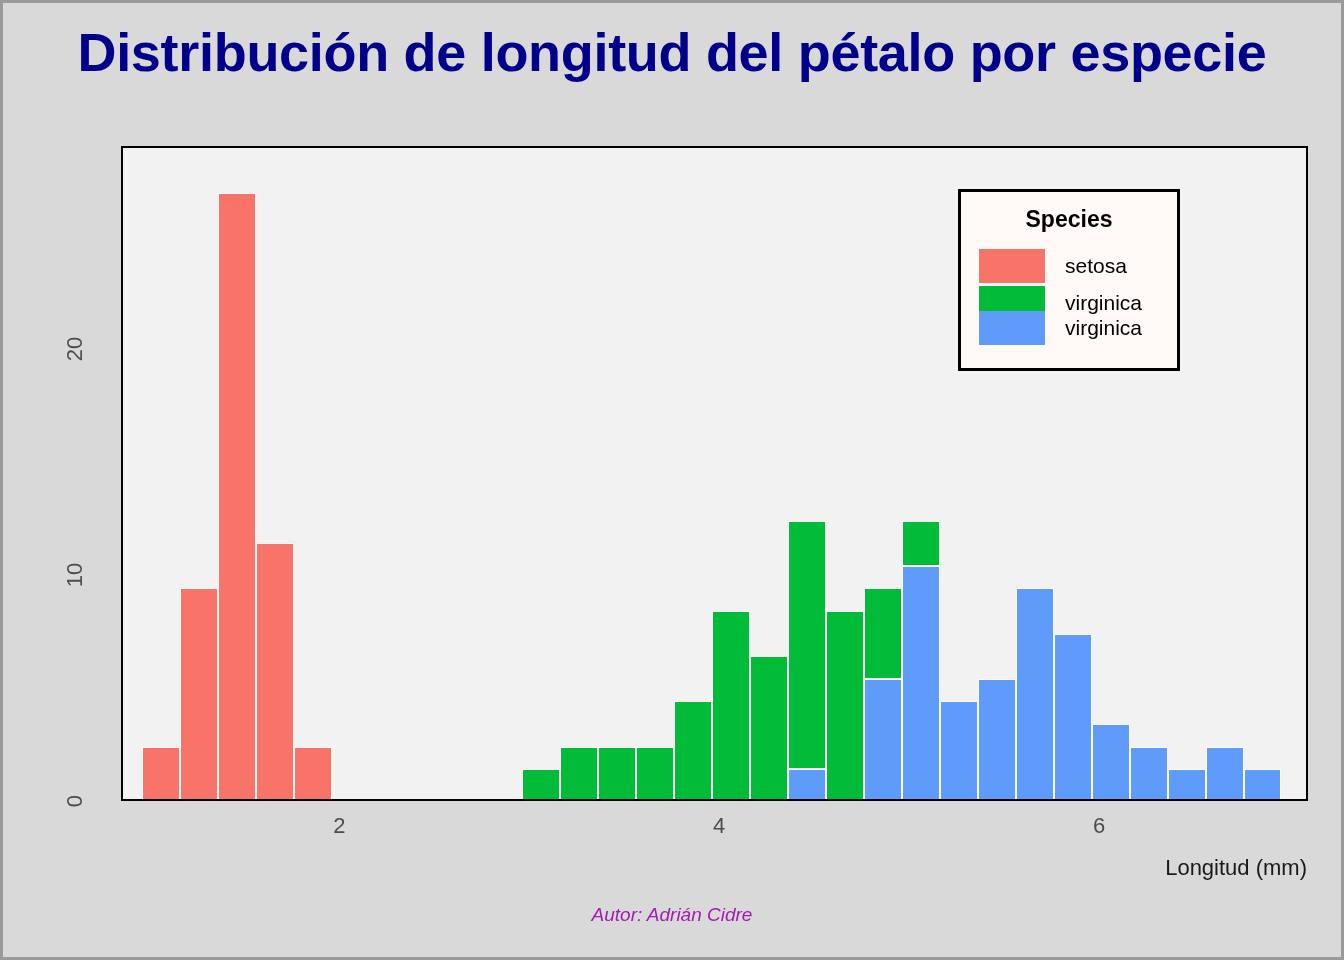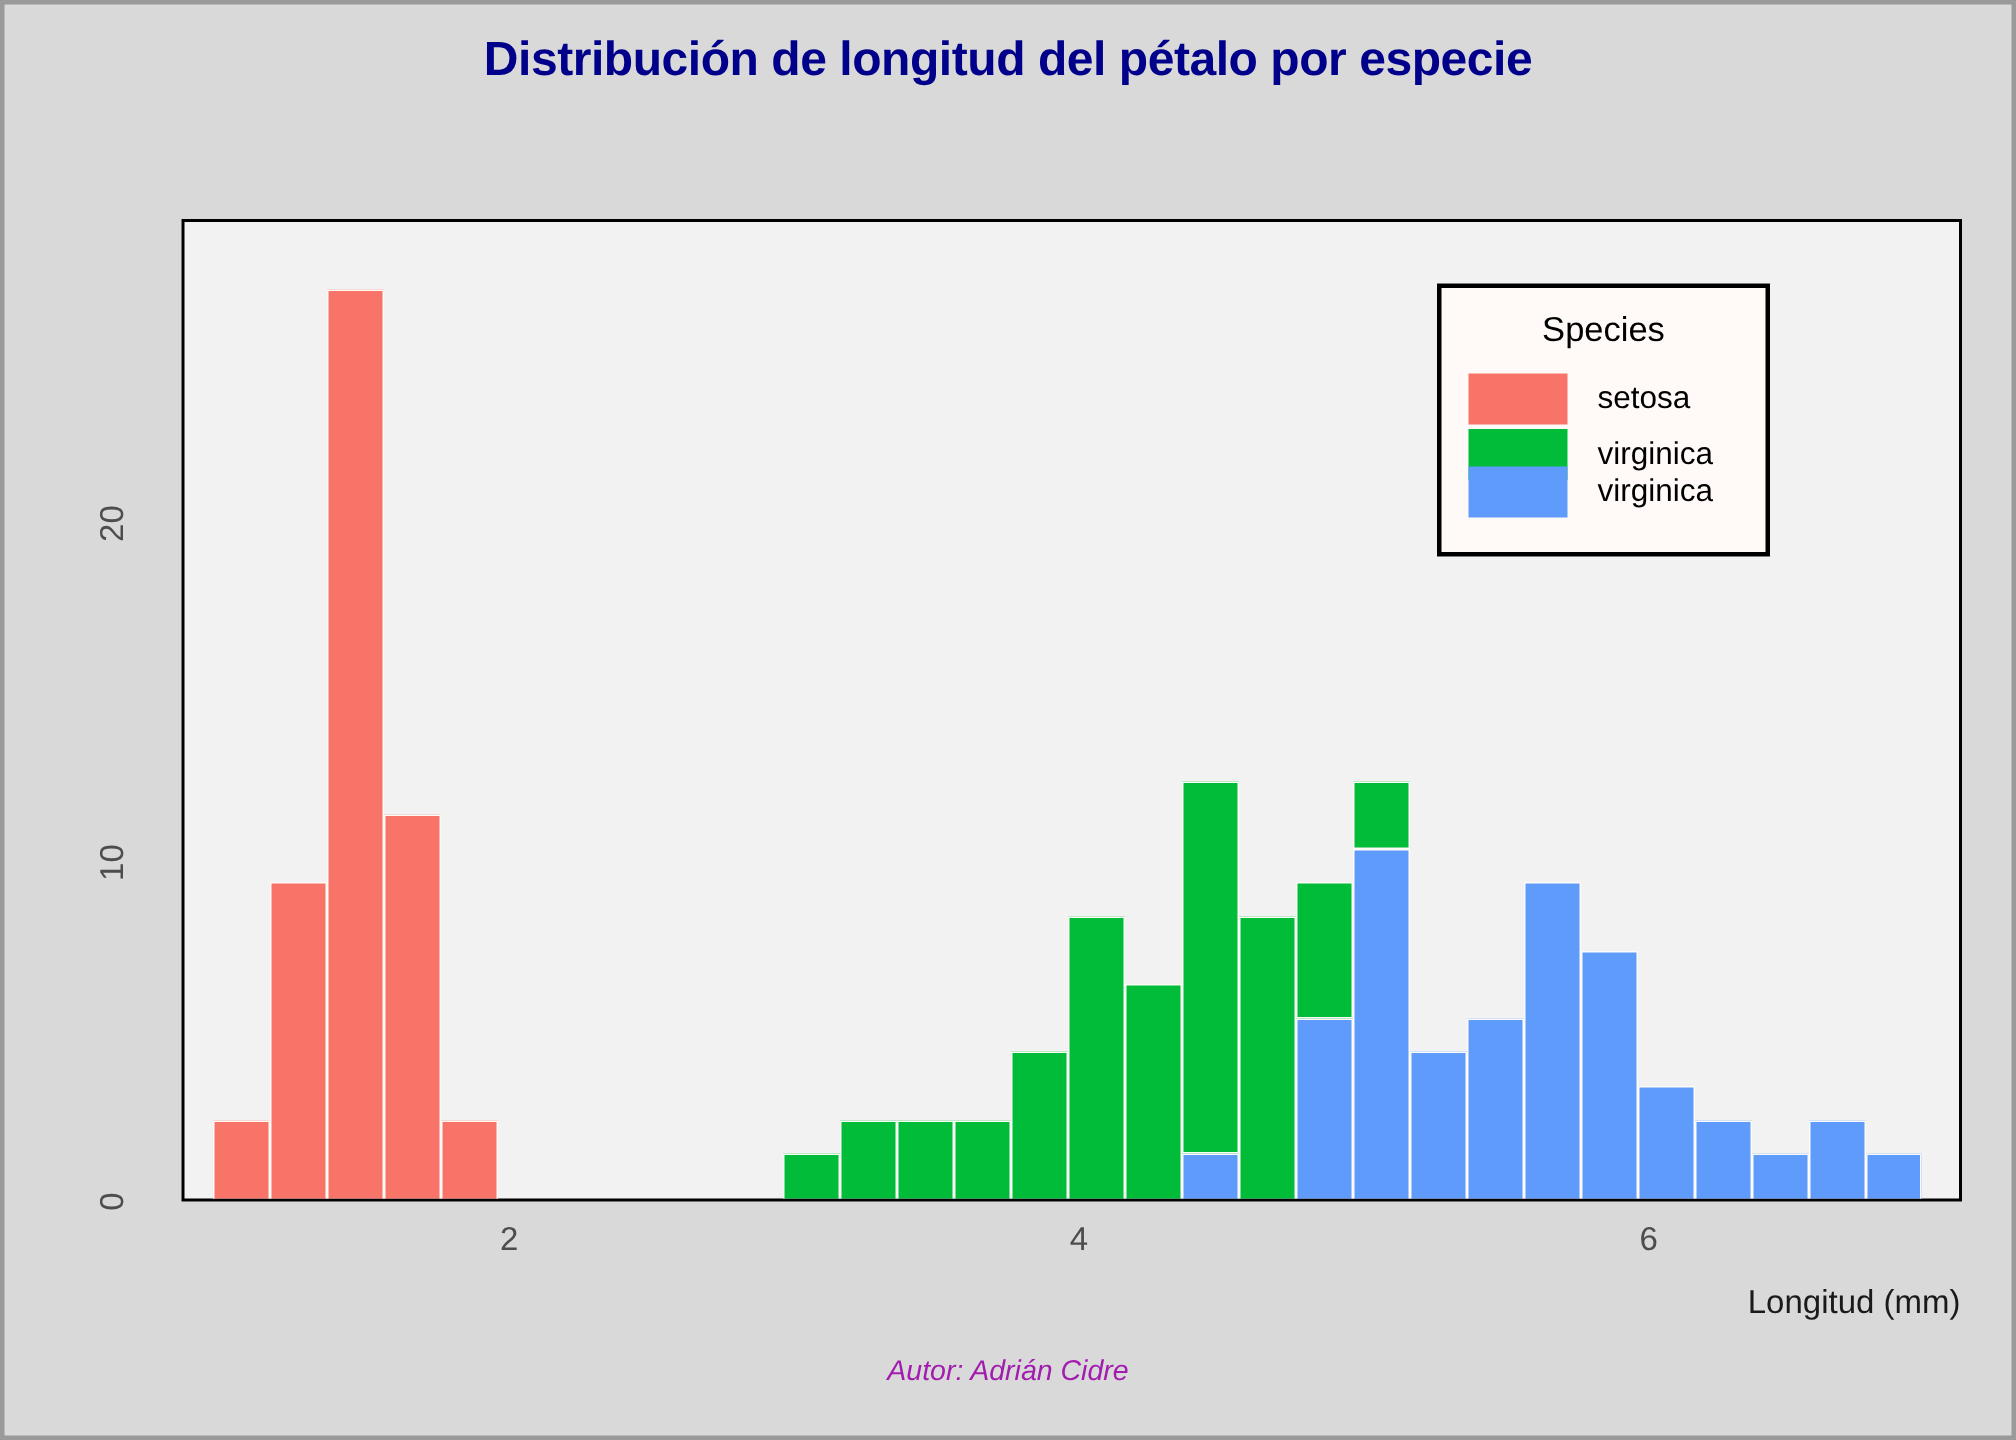--- a/index.html
+++ b/index.html
@@ -17,21 +17,21 @@
     font-family: "Liberation Sans", sans-serif;
     overflow: hidden;
   }
 
   
   #title {
     position: absolute;
     left: 0; right: 0;
     top: 18px;
     text-align: center;
-    font-size: 32px;
+    font-size: 54px;
     font-weight: bold;
     color: #00008b;
     letter-spacing: -0.3px;
     white-space: nowrap;
   }
   #subtitle {
     position: absolute;
     left: 0; right: 0;
     top: 98px;
     text-align: center;
@@ -108,21 +108,21 @@
     background: #fffaf7;
     border: 3px solid #000000;
     box-sizing: border-box;
   }
   #legend-title {
     position: absolute;
     left: 0; right: 0;
     top: 14px;
     text-align: center;
     font-size: 23px;
-    font-weight: normal;
+    font-weight: bold;
     color: #000000;
   }
   .legend-row {
     position: absolute;
     left: 18px;
     width: 190px;
     height: 36px;
     display: flex;
     align-items: center;
   }

